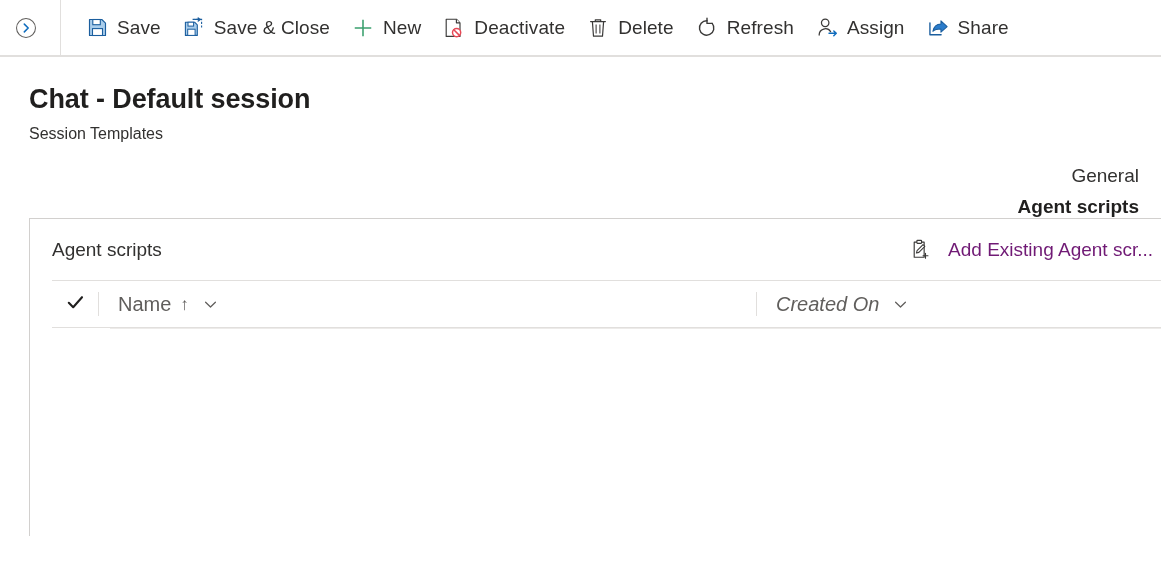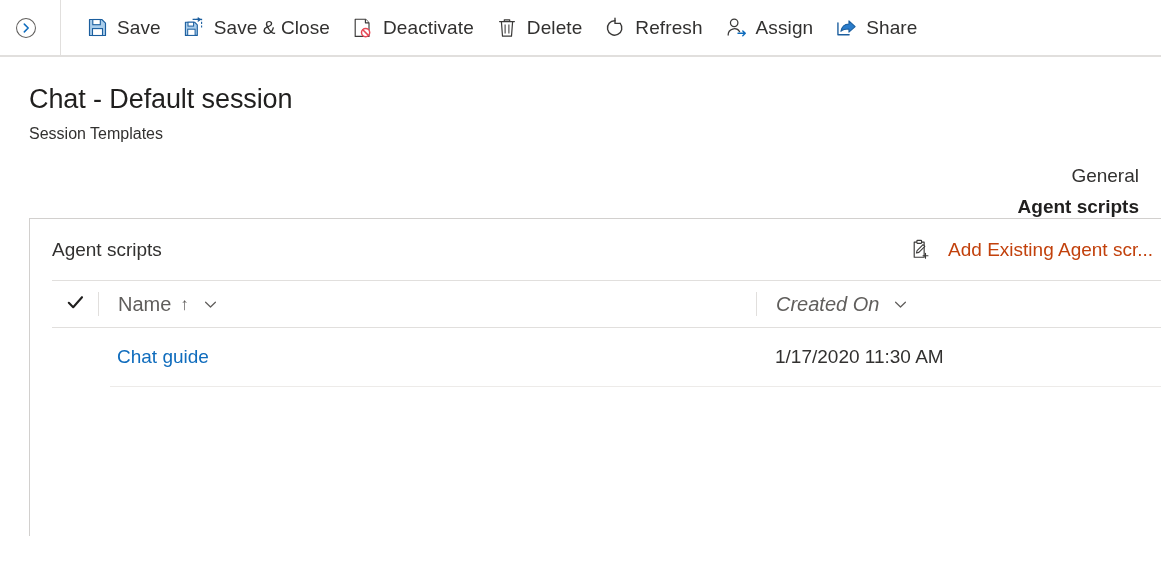--- a/index.html
+++ b/index.html
@@ -68,21 +68,21 @@
     font-weight: 400;
     letter-spacing: .1px;
   }
 
   
   .page-head {
     padding: 26px 0 0 29px;
   }
   .page-title {
     font-size: 27px;
-    font-weight: 400;
+    font-weight: 700;
     color: #201f1e;
     line-height: 32px;
     letter-spacing: -.1px;
   }
   .page-sub {
     font-size: 16px;
     color: #323130;
     margin-top: 8px;
     line-height: 21px;
   }
@@ -152,21 +152,21 @@
     align-items: center;
     height: 40px;
     padding: 0 8px 0 6px;
     margin-right: 0;
     cursor: pointer;
     white-space: nowrap;
   }
   .card-action .cmd-ico { margin-right: 16px; }
   .card-action-label {
     font-size: 19px;
-    color: #c2410c;
+    color: #701a75;
   }
 
   
   .grid-sep {
     height: 1px;
     background: #e1dfdd;
     margin-left: 22px;
   }
   .grid-head {
     display: flex;
@@ -285,20 +285,28 @@
           <path d="M2.4 5.2 H11.6 L14.3 7.9 V18.4 H2.4 Z" fill="#a9cdeb" stroke="#1b5e9e" stroke-width="1.1" stroke-linejoin="round"></path>
           <rect x="5" y="5.2" width="5.6" height="3.9" fill="#ffffff" stroke="#1b5e9e" stroke-width="1"></rect>
           <rect x="4.7" y="12.2" width="7.4" height="6.2" fill="#ffffff" stroke="#1b5e9e" stroke-width="1"></rect>
           <path d="M9.6 2.4 H18.6 V10.4" fill="none" stroke="#1b5e9e" stroke-width="1.1" stroke-dasharray="2.2 1.6"></path>
           <path d="M11.8 2.4 H17.4 M15.2 0.9 L17.2 2.45 L15.2 4" fill="none" stroke="#1b5e9e" stroke-width="1.3" stroke-linecap="round" stroke-linejoin="round"></path>
         </svg>
       </span>
       <span class="cmd-label">Save &amp; Close</span>
     </div>
 
+    <div class="cmd-btn">
+      <span class="cmd-ico">
+        <svg width="24" height="24" viewBox="0 0 24 24">
+          <path d="M12 3 V21 M3 12 H21" stroke="#3aa06e" stroke-width="1.7" stroke-linecap="butt"></path>
+        </svg>
+      </span>
+      <span class="cmd-label">New</span>
+    </div>
 
     <div class="cmd-btn">
       <span class="cmd-ico">
         <svg width="22" height="22" viewBox="0 0 22 22">
           <path d="M3.2 2.2 H13.4 L17 5.8 V19.4 H3.2 Z" fill="#ffffff" stroke="#3b3a39" stroke-width="1.15" stroke-linejoin="round"></path>
           <path d="M13.4 2.2 V5.8 H17" fill="#ffffff" stroke="#3b3a39" stroke-width="1.15" stroke-linejoin="round"></path>
           <circle cx="13.6" cy="15.6" r="4.1" fill="#ffffff" stroke="#e74856" stroke-width="1.5"></circle>
           <path d="M10.8 12.8 L16.4 18.4" stroke="#e74856" stroke-width="1.5" stroke-linecap="round"></path>
         </svg>
       </span>
@@ -409,23 +417,16 @@
       <span class="chev">
         <svg width="17" height="17" viewBox="0 0 17 17">
           <path d="M3.6 6.2 L8.5 11 L13.4 6.2" fill="none" stroke="#605e5c" stroke-width="1.25" stroke-linecap="round" stroke-linejoin="round"></path>
         </svg>
       </span>
     </div>
   </div>
 
   <div class="grid-sep"></div>
 
-  <div class="grid-row">
-    <div class="cell-check"></div>
-    <div class="cell-name">
-      <a>Chat guide</a>
-    </div>
-    <div class="cell-created">1/17/2020 11:30 AM</div>
-  </div>
 
   <div class="row-underline"></div>
 
 </div>
 
 </body></html>

